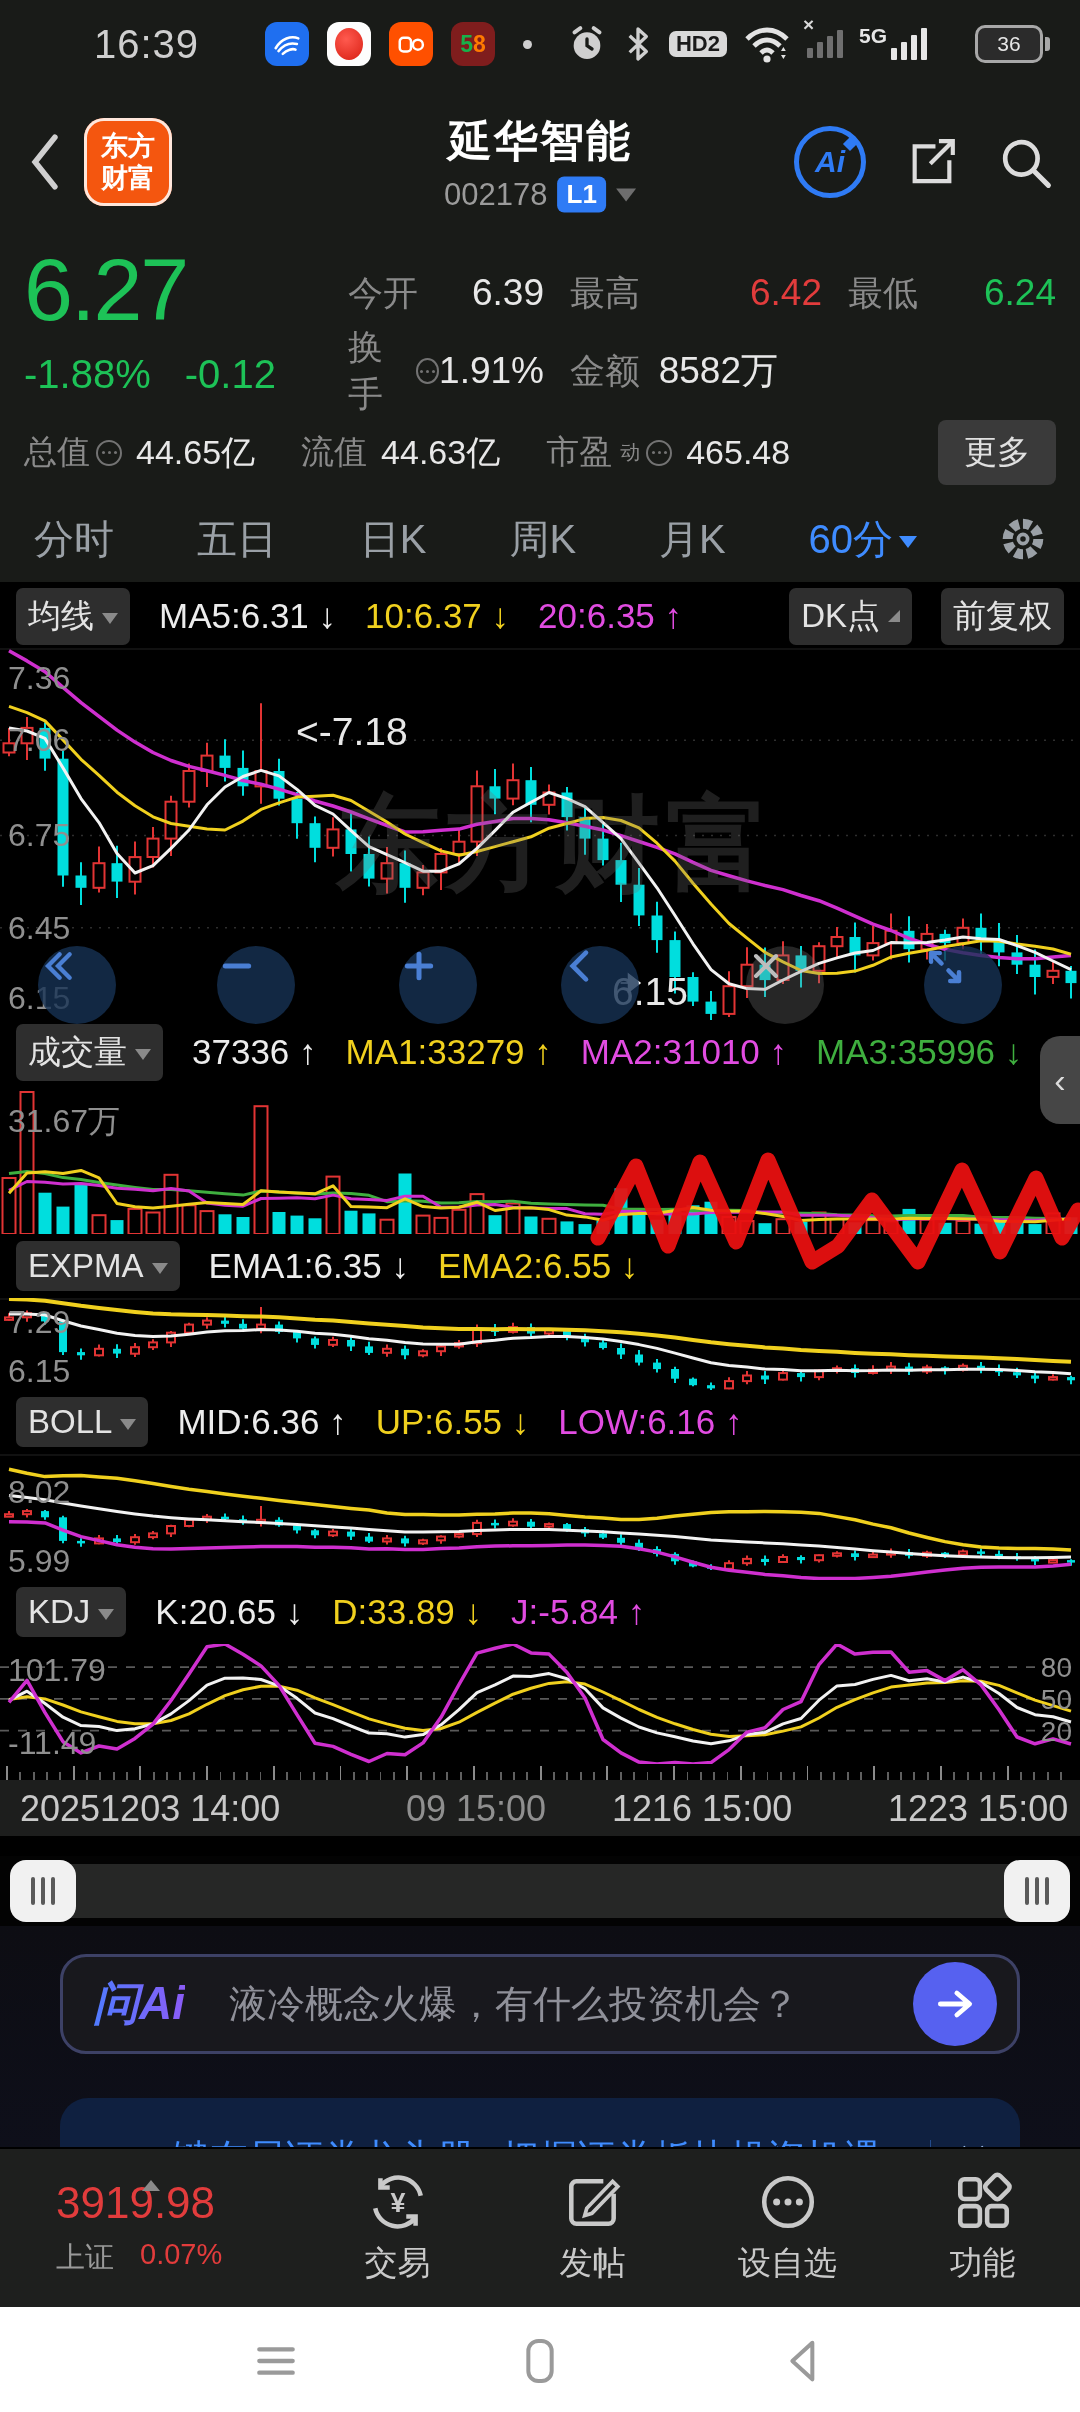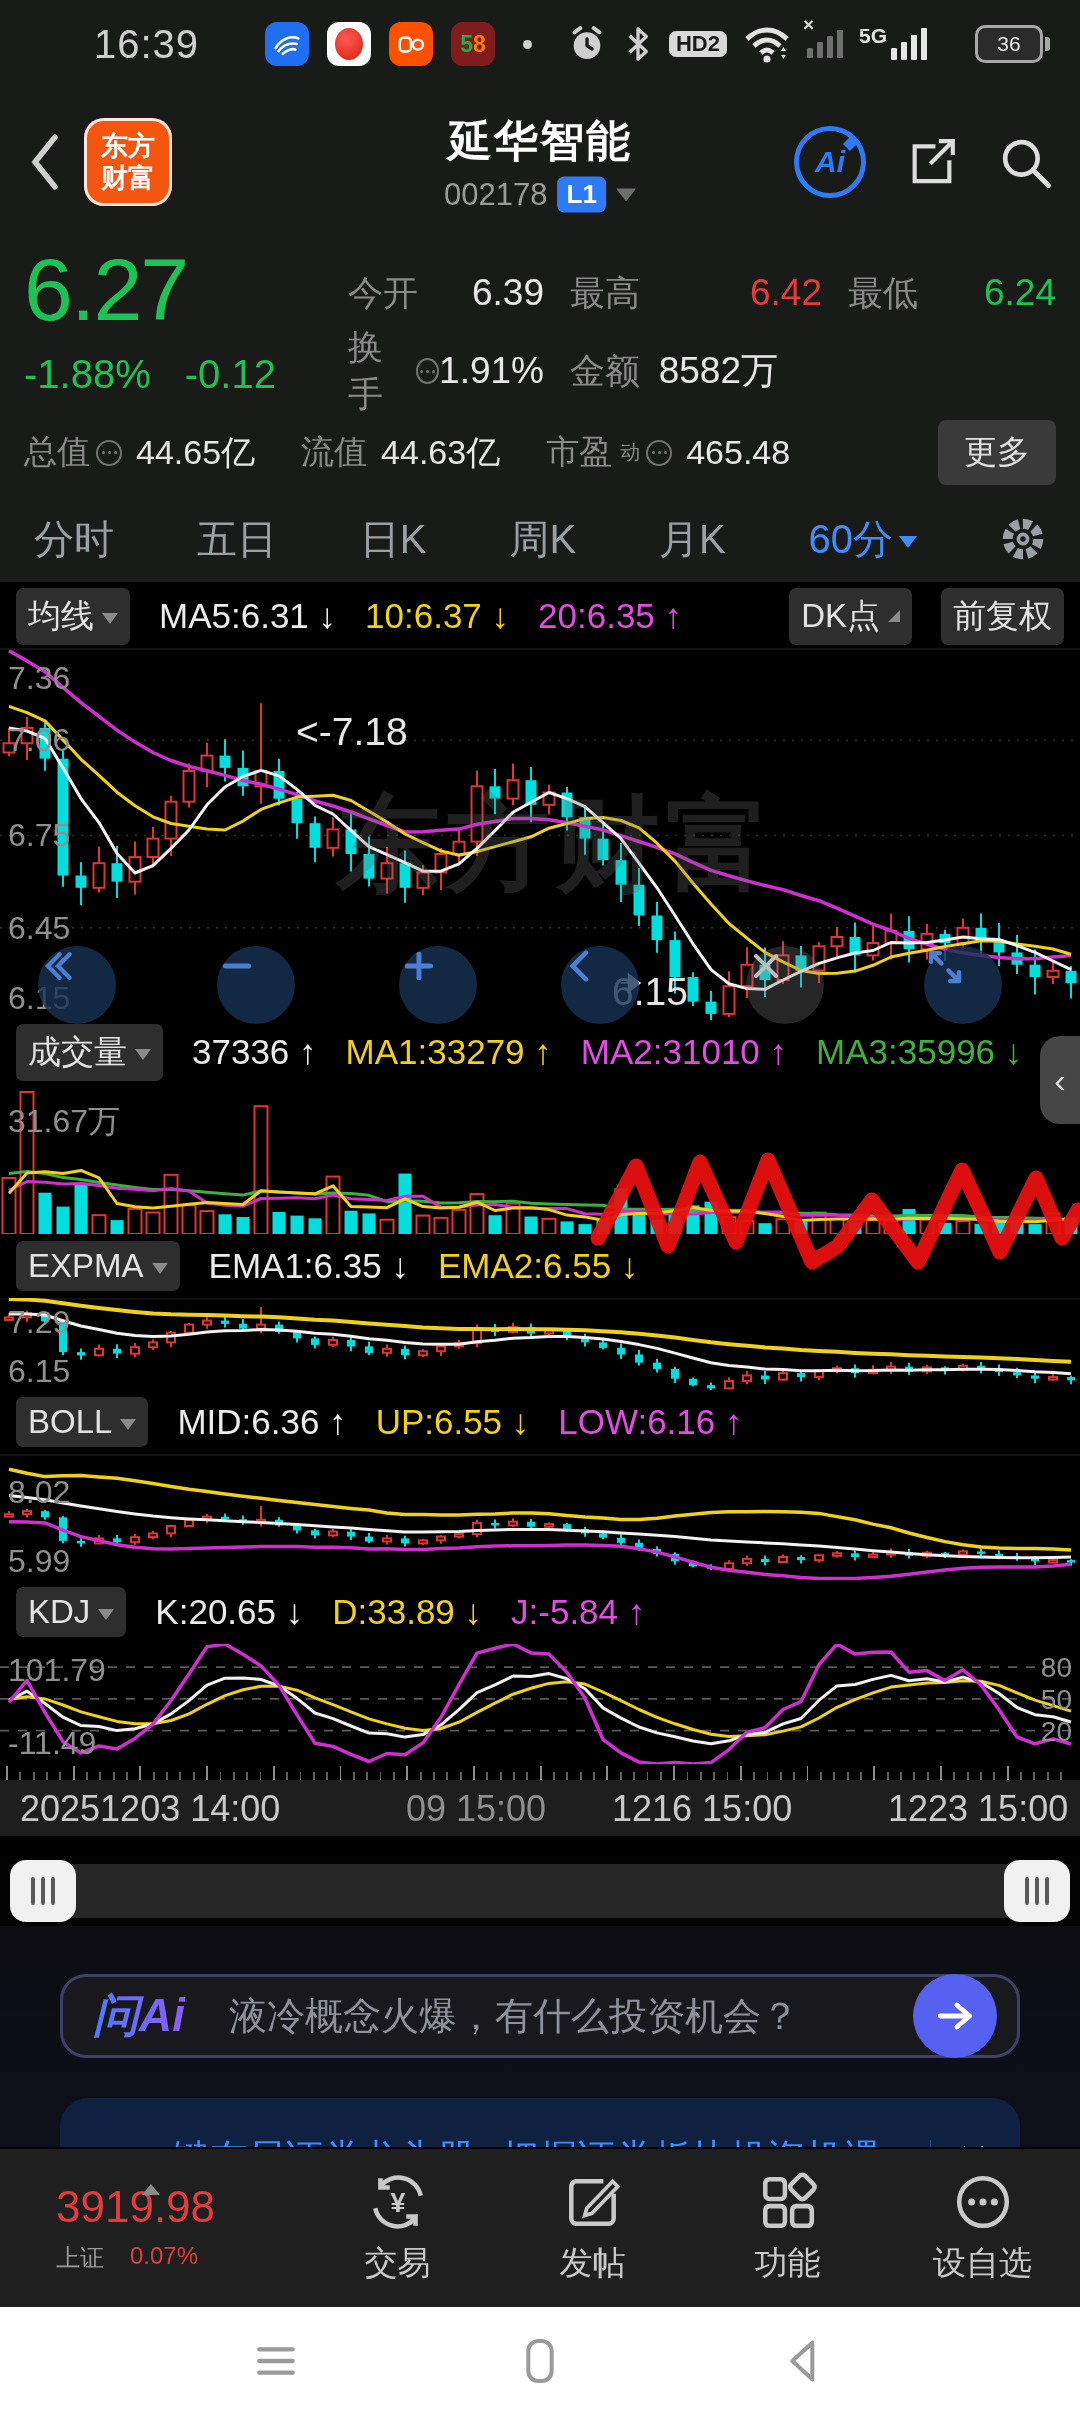--- a/index.html
+++ b/index.html
@@ -82,34 +82,34 @@
   .timeaxis span{position:absolute;top:8px;white-space:nowrap;}
   .scribble{position:absolute;left:0;z-index:7;pointer-events:none;}
   
   .gap1{height:20px;background:#000;}
   .scrollrow{height:70px;background:#030303;position:relative;}
   .scroll-track{position:absolute;left:10px;right:10px;top:8px;height:54px;background:#262726;border-radius:27px;}
   .scroll-handle{position:absolute;top:4px;width:66px;height:62px;background:#f1f1f1;border-radius:16px;display:flex;align-items:center;justify-content:center;gap:6px;z-index:2;}
   .scroll-handle i{display:block;width:4px;height:28px;background:#5a5a5a;border-radius:2px;}
   
   .aisec{height:221px;background:linear-gradient(180deg,#0d0d13,#0e0f1a);position:relative;overflow:hidden;}
-  .aibox{position:absolute;left:60px;right:60px;top:28px;height:84px;border:3px solid #3d4166;background:#18181d;border-radius:26px;display:flex;align-items:center;padding:0 20px 0 30px;box-sizing:border-box;margin-top:20px;}
+  .aibox{position:absolute;left:60px;right:60px;top:28px;height:100px;border:3px solid #3d4166;background:#18181d;border-radius:26px;display:flex;align-items:center;padding:0 20px 0 30px;box-sizing:border-box;}
   .ailogo{font-size:46px;font-weight:bold;font-style:italic;background:linear-gradient(90deg,#4f7bff,#8b5cf6);-webkit-background-clip:text;background-clip:text;color:transparent;}
   .aitext{color:#8f9099;font-size:38px;margin-left:44px;}
   .aigo{margin-left:auto;width:84px;height:84px;border-radius:50%;background:#5661f0;display:flex;align-items:center;justify-content:center;}
   .banner{position:absolute;left:60px;right:60px;top:172px;height:120px;background:#0f2040;border-radius:28px 28px 0 0;display:flex;align-items:center;padding:0 30px;box-sizing:border-box;gap:26px;}
   .bannertext{color:#3f8cff;font-size:38px;white-space:nowrap;}
   .banner .divider{width:2px;height:36px;background:#3f8cff66;margin-left:auto;}
   .banner .close{color:#9fc0ef;font-size:40px;}
   
   .bottombar{height:160px;background:#1e1f1e;border-top:2px solid #000;display:flex;align-items:center;box-sizing:border-box;position:relative;}
   .idxblock{width:300px;padding-left:56px;box-sizing:border-box;position:relative;}
   .idx-up{position:absolute;top:2px;left:142px;width:0;height:0;border-left:9px solid transparent;border-right:9px solid transparent;border-bottom:11px solid #8a8a8a;}
   .idx-val{color:#e23c3c;font-size:44px;}
-  .idx-sub{display:flex;gap:26px;margin-top:10px;font-size:24px;}
+  .idx-sub{display:flex;gap:26px;margin-top:10px;font-size:29px;}
   .idx-name{color:#9a9a9a;}
   .bb-item{flex:1;display:flex;flex-direction:column;align-items:center;gap:8px;color:#c9c9c9;font-size:33px;}
   
   .nav{height:107px;background:#fff;display:flex;align-items:center;justify-content:center;gap:214px;}
 </style>
 </head>
 <body>
 
 <div class="app">
 
@@ -1022,35 +1022,35 @@
     </div>
     <div class="bb-item">
       <svg width="62" height="62" viewBox="0 0 30 30">
           <path d="M20 5 H7 a2.5 2.5 0 0 0 -2.5 2.5 V23 a2.5 2.5 0 0 0 2.5 2.5 H22.5 A2.5 2.5 0 0 0 25 23 V11" stroke="#c9c9c9" stroke-width="2.2" fill="none"></path>
           <path d="M12 18 L24.5 5 L27 7.5 L14.5 20.5 L11 21.5 Z" stroke="#c9c9c9" stroke-width="1.8" fill="none"></path>
         </svg>
       <span>发帖</span>
     </div>
     <div class="bb-item">
       <svg width="62" height="62" viewBox="0 0 30 30">
+          <circle cx="15" cy="15" r="11.5" stroke="#c9c9c9" stroke-width="2.2" fill="none"></circle>
+          <circle cx="9.5" cy="15" r="1.7" fill="#c9c9c9"></circle>
+          <circle cx="15" cy="15" r="1.7" fill="#c9c9c9"></circle>
+          <circle cx="20.5" cy="15" r="1.7" fill="#c9c9c9"></circle>
+        </svg>
+      <span>设自选</span>
+    </div>
+    <div class="bb-item">
+      <svg width="62" height="62" viewBox="0 0 30 30">
           <rect x="4" y="4" width="9.5" height="9.5" rx="2" stroke="#c9c9c9" stroke-width="2.2" fill="none"></rect>
           <rect x="4" y="17" width="9.5" height="9.5" rx="2" stroke="#c9c9c9" stroke-width="2.2" fill="none"></rect>
           <rect x="17" y="17" width="9.5" height="9.5" rx="2" stroke="#c9c9c9" stroke-width="2.2" fill="none"></rect>
           <rect x="17.2" y="3" width="9.5" height="9.5" rx="2" transform="rotate(45 22 7.75)" stroke="#c9c9c9" stroke-width="2.2" fill="none"></rect>
         </svg>
       <span>功能</span>
-    </div>
-    <div class="bb-item">
-      <svg width="62" height="62" viewBox="0 0 30 30">
-          <circle cx="15" cy="15" r="11.5" stroke="#c9c9c9" stroke-width="2.2" fill="none"></circle>
-          <circle cx="9.5" cy="15" r="1.7" fill="#c9c9c9"></circle>
-          <circle cx="15" cy="15" r="1.7" fill="#c9c9c9"></circle>
-          <circle cx="20.5" cy="15" r="1.7" fill="#c9c9c9"></circle>
-        </svg>
-      <span>设自选</span>
     </div>
   </div>
 
   <div class="nav">
     <svg width="50" height="50" viewBox="0 0 30 30">
         <path d="M5 8 H25 M5 15 H25 M5 22 H25" stroke="#9a9a9a" stroke-width="2.6" stroke-linecap="round"></path>
       </svg>
     <svg width="50" height="50" viewBox="0 0 30 30">
         <rect x="8" y="3" width="14" height="24" rx="6" stroke="#9a9a9a" stroke-width="2.4" fill="none"></rect>
       </svg>

